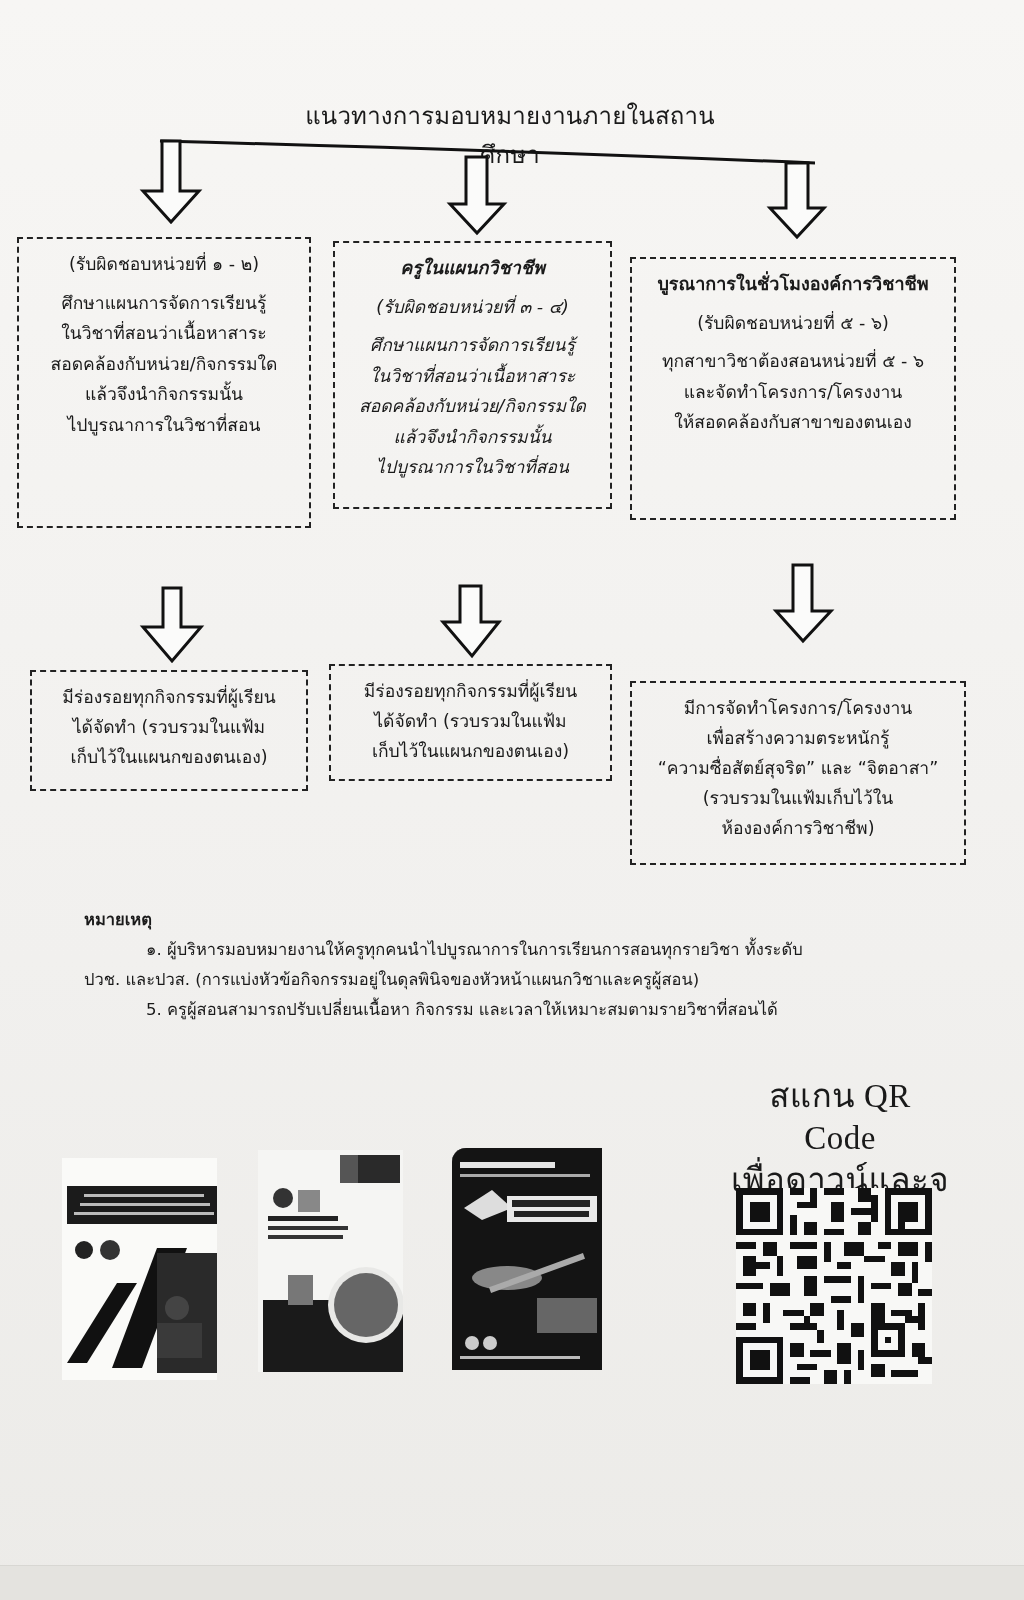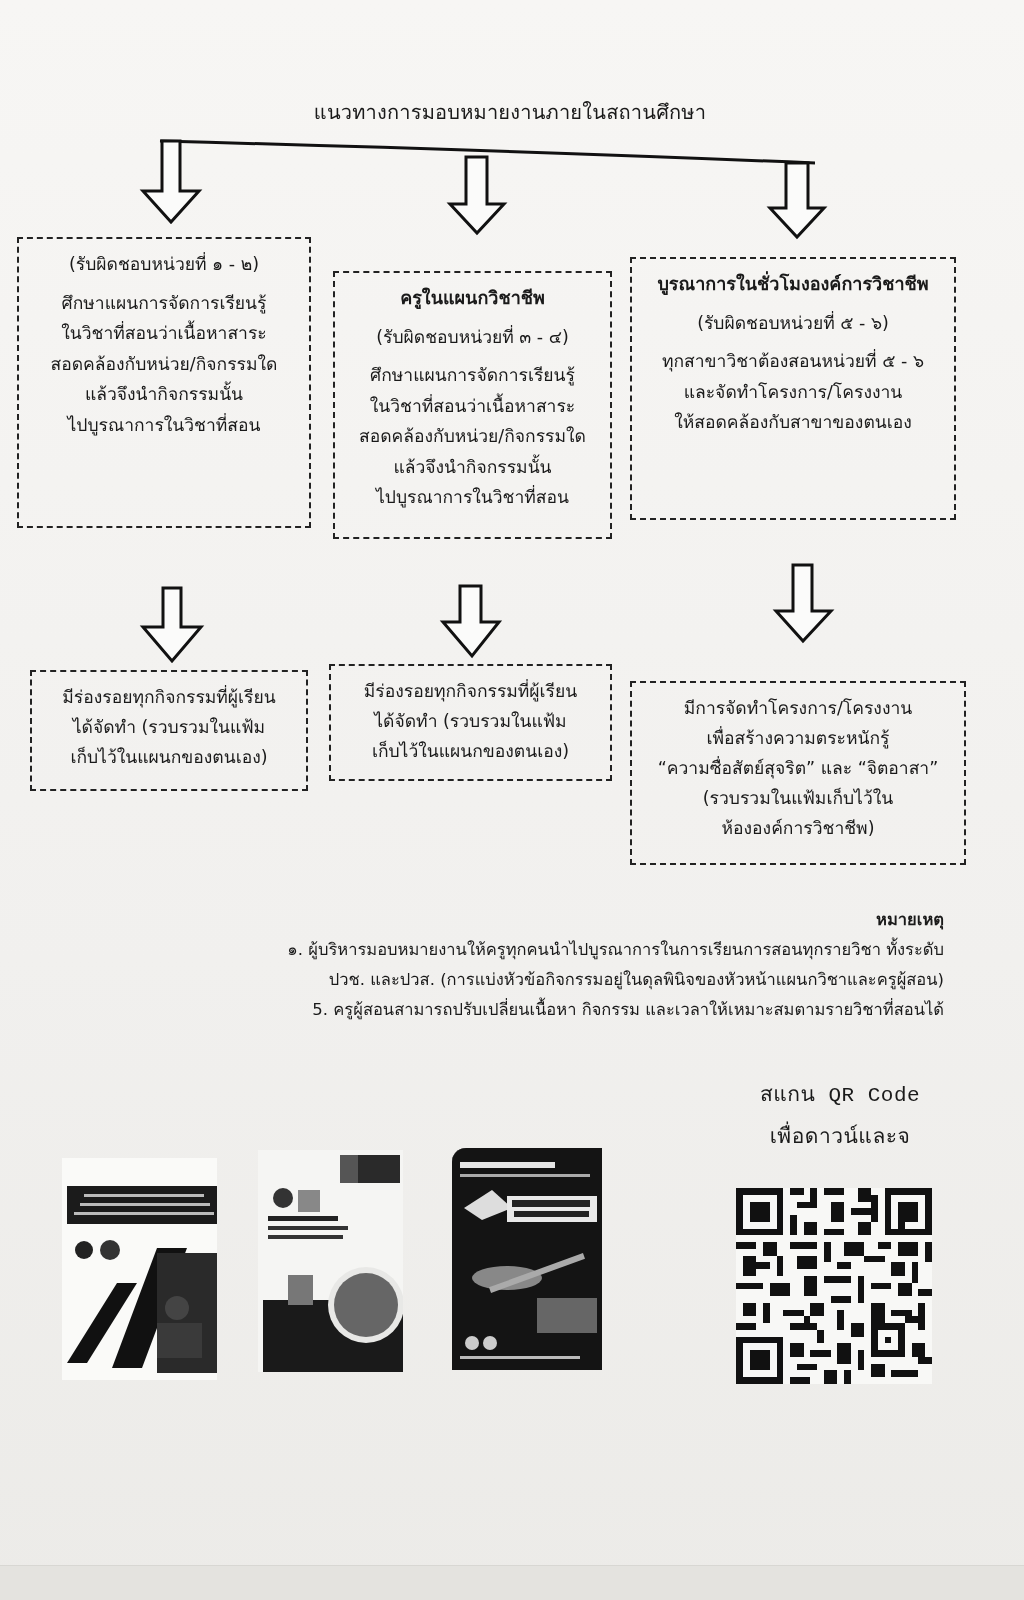--- a/index.html
+++ b/index.html
@@ -4,30 +4,30 @@
 <style>
   html, body { margin:0; padding:0; }
   body {
     width:1024px; height:1600px; position:relative; overflow:hidden;
     background:#f4f3f1;
     font-family:"DejaVu Sans", sans-serif; color:#1a1a1a;
   }
   .page-shade { position:absolute; inset:0;
     background: linear-gradient(180deg, #f7f6f4 0%, #f1f0ee 60%, #ecebe8 100%); }
   .bottom-edge { position:absolute; left:0; right:0; top:1565px; height:35px; background:#e4e3df; border-top:1px solid #d8d7d3; }
-  .title { position:absolute; left:300px; top:96px; width:420px; text-align:center; font-size:20px; letter-spacing:0.2px; }
+  .title { position:absolute; left:300px; top:96px; width:420px; text-align:center; font-size:24px; letter-spacing:0.2px; }
   .box { position:absolute; border:2px dashed #222; box-sizing:border-box; text-align:center; font-size:17.5px; line-height:30.5px; padding-top:10px; }
   .box .head { font-weight:bold; font-size:18px; margin-bottom:8px; }
   .box .sub { margin-bottom:8px; }
   .box2 { position:absolute; border:2px dashed #222; box-sizing:border-box; text-align:center; font-size:17.5px; line-height:30px; padding-top:10px; }
   svg.lines { position:absolute; left:0; top:0; }
-  .notes { position:absolute; left:84px; top:905px; width:860px; font-size:16.5px; line-height:30px;text-align:right; }
+  .notes { position:absolute; left:84px; top:905px; width:860px; font-size:16.5px; line-height:30px; }
   .notes .label { font-weight:bold; }
   .notes .indent { padding-left:62px; }
-  .qr-caption { position:absolute; left:730px; top:1075px; width:220px; text-align:center; font-family:Liberation Mono, monospace; font-size:21px; line-height:42px; letter-spacing:0.5px; }
+  .qr-caption { position:absolute; left:730px; top:1075px; width:220px; text-align:center; font-family:Liberation Serif, serif; font-size:33px; line-height:42px; letter-spacing:0.5px; }
   .qr { position:absolute; left:736px; top:1186px; width:196px; height:200px; }
   .cover { position:absolute; box-shadow:0 0 0 1px #ccc inset; overflow:hidden; }
 </style>
 </head>
 <body>
 
 <div class="page-shade"></div>
 <div class="bottom-edge"></div>
 
 <div class="title">แนวทางการมอบหมายงานภายในสถานศึกษา</div>
@@ -50,21 +50,21 @@
 
 <div class="box" style="left:17px;top:237px;width:294px;height:291px;">
   <div class="sub">(รับผิดชอบหน่วยที่ ๑ - ๒)</div>
   <div>ศึกษาแผนการจัดการเรียนรู้</div>
   <div>ในวิชาที่สอนว่าเนื้อหาสาระ</div>
   <div>สอดคล้องกับหน่วย/กิจกรรมใด</div>
   <div>แล้วจึงนำกิจกรรมนั้น</div>
   <div>ไปบูรณาการในวิชาที่สอน</div>
 </div>
 
-<div class="box" style="left:333px;top:271px;width:279px;height:268px;">
+<div class="box" style="left:333px;top:241px;width:279px;height:268px;font-style:italic;">
   <div class="head">ครูในแผนกวิชาชีพ</div>
   <div class="sub">(รับผิดชอบหน่วยที่ ๓ - ๔)</div>
   <div>ศึกษาแผนการจัดการเรียนรู้</div>
   <div>ในวิชาที่สอนว่าเนื้อหาสาระ</div>
   <div>สอดคล้องกับหน่วย/กิจกรรมใด</div>
   <div>แล้วจึงนำกิจกรรมนั้น</div>
   <div>ไปบูรณาการในวิชาที่สอน</div>
 </div>
 
 <div class="box" style="left:630px;top:257px;width:326px;height:263px;">

